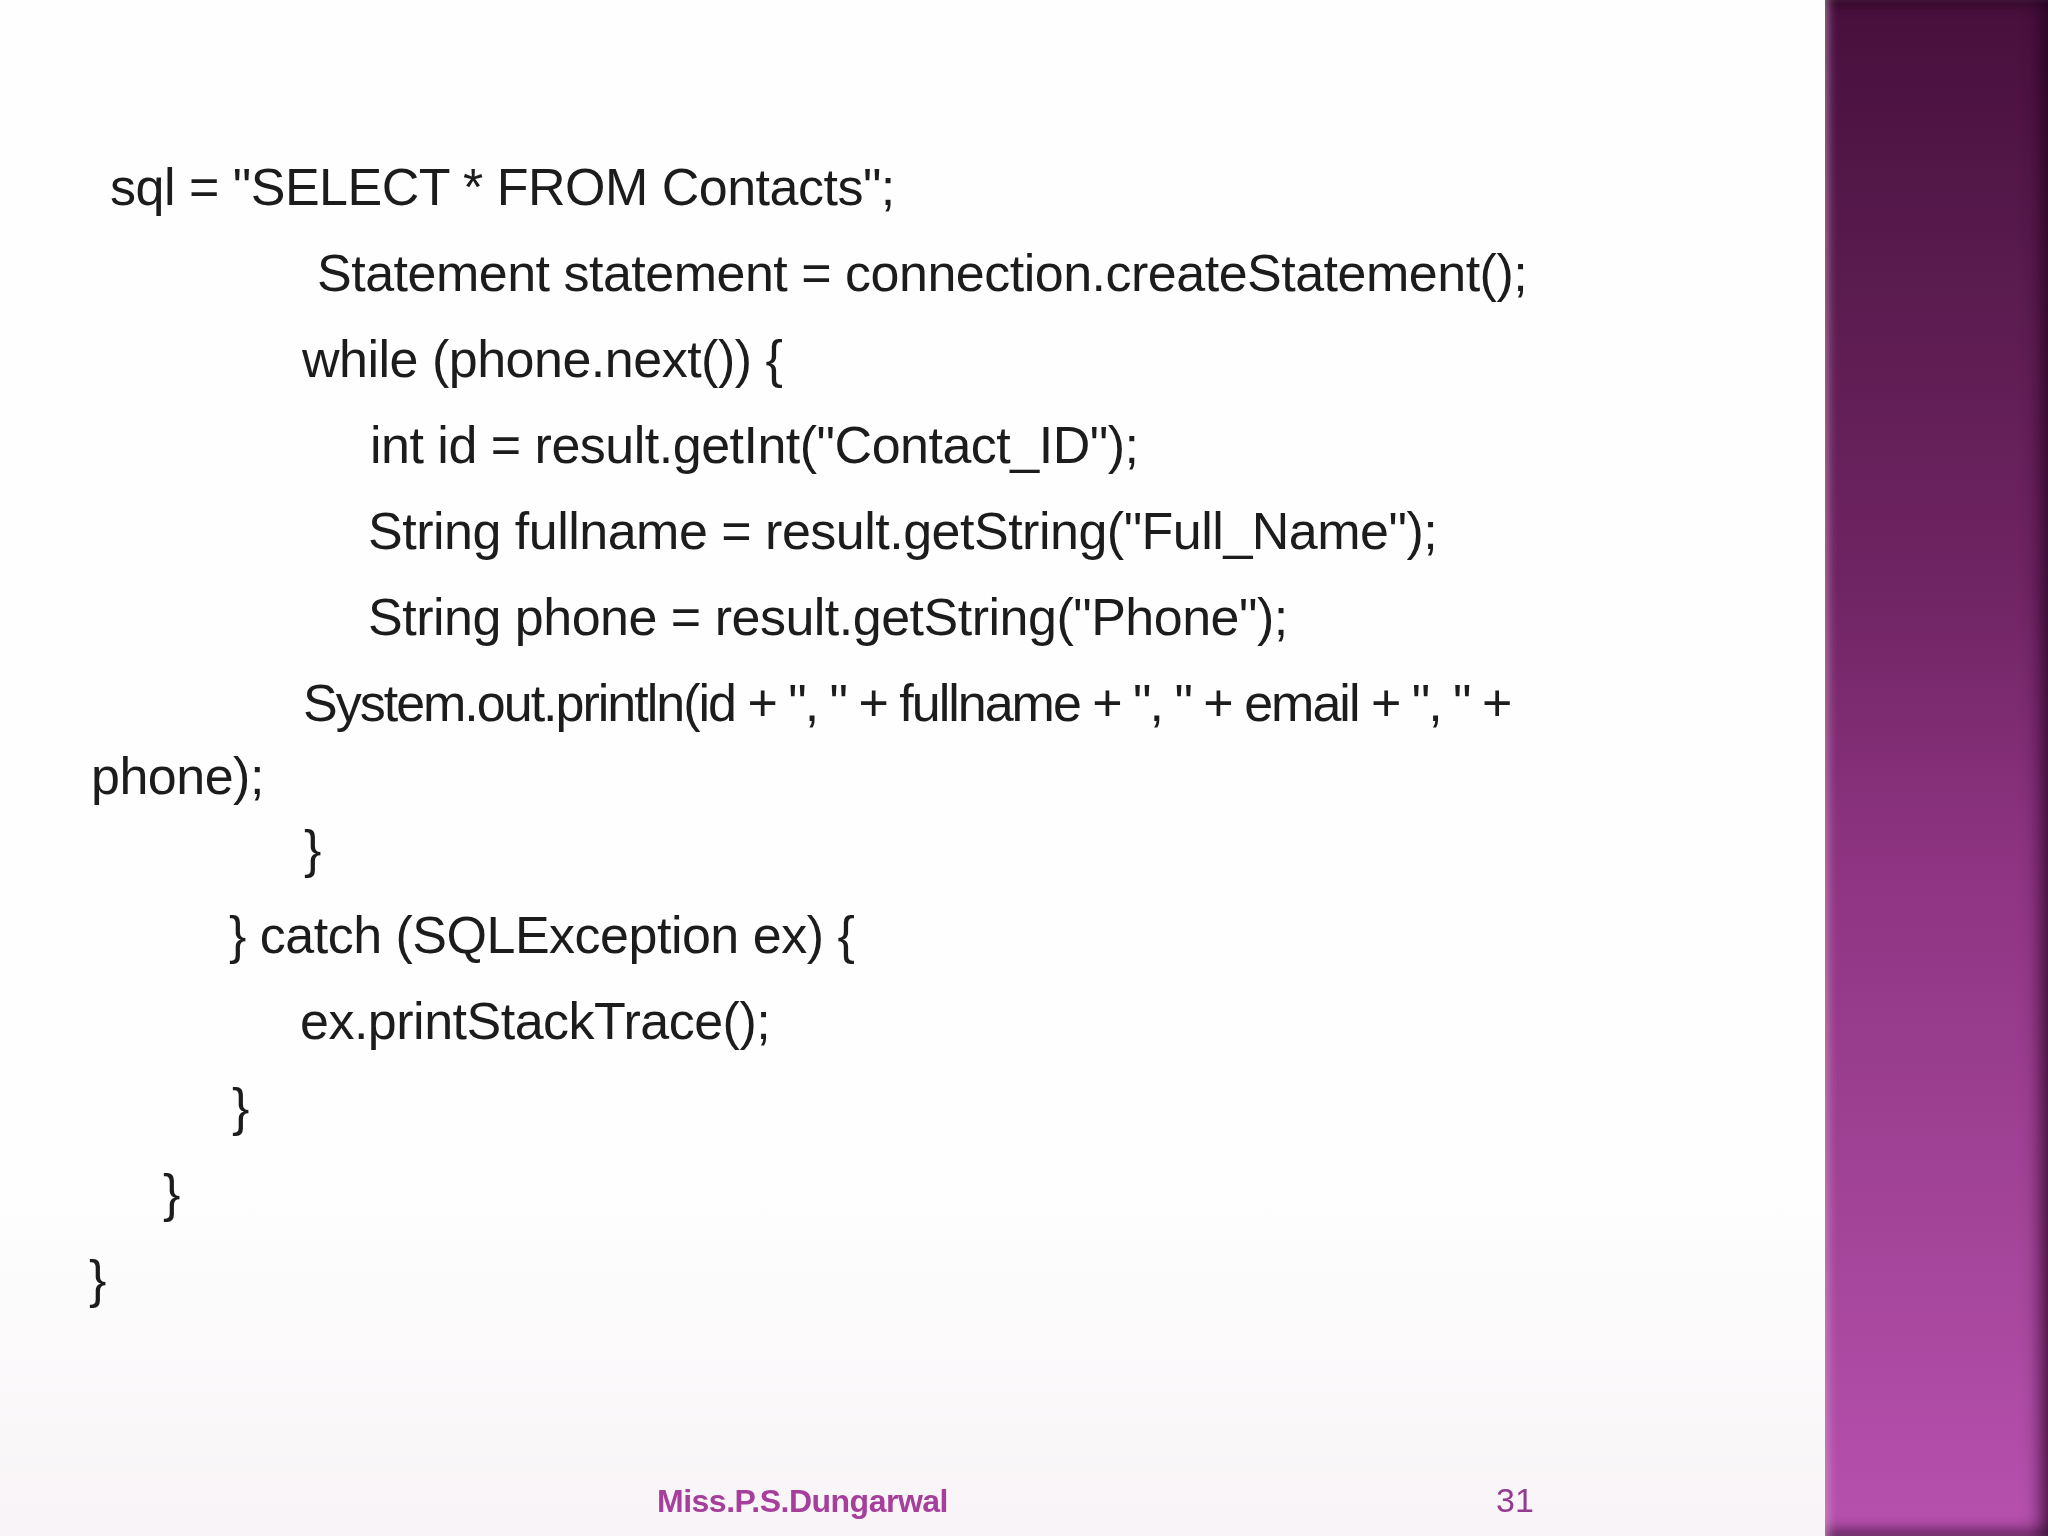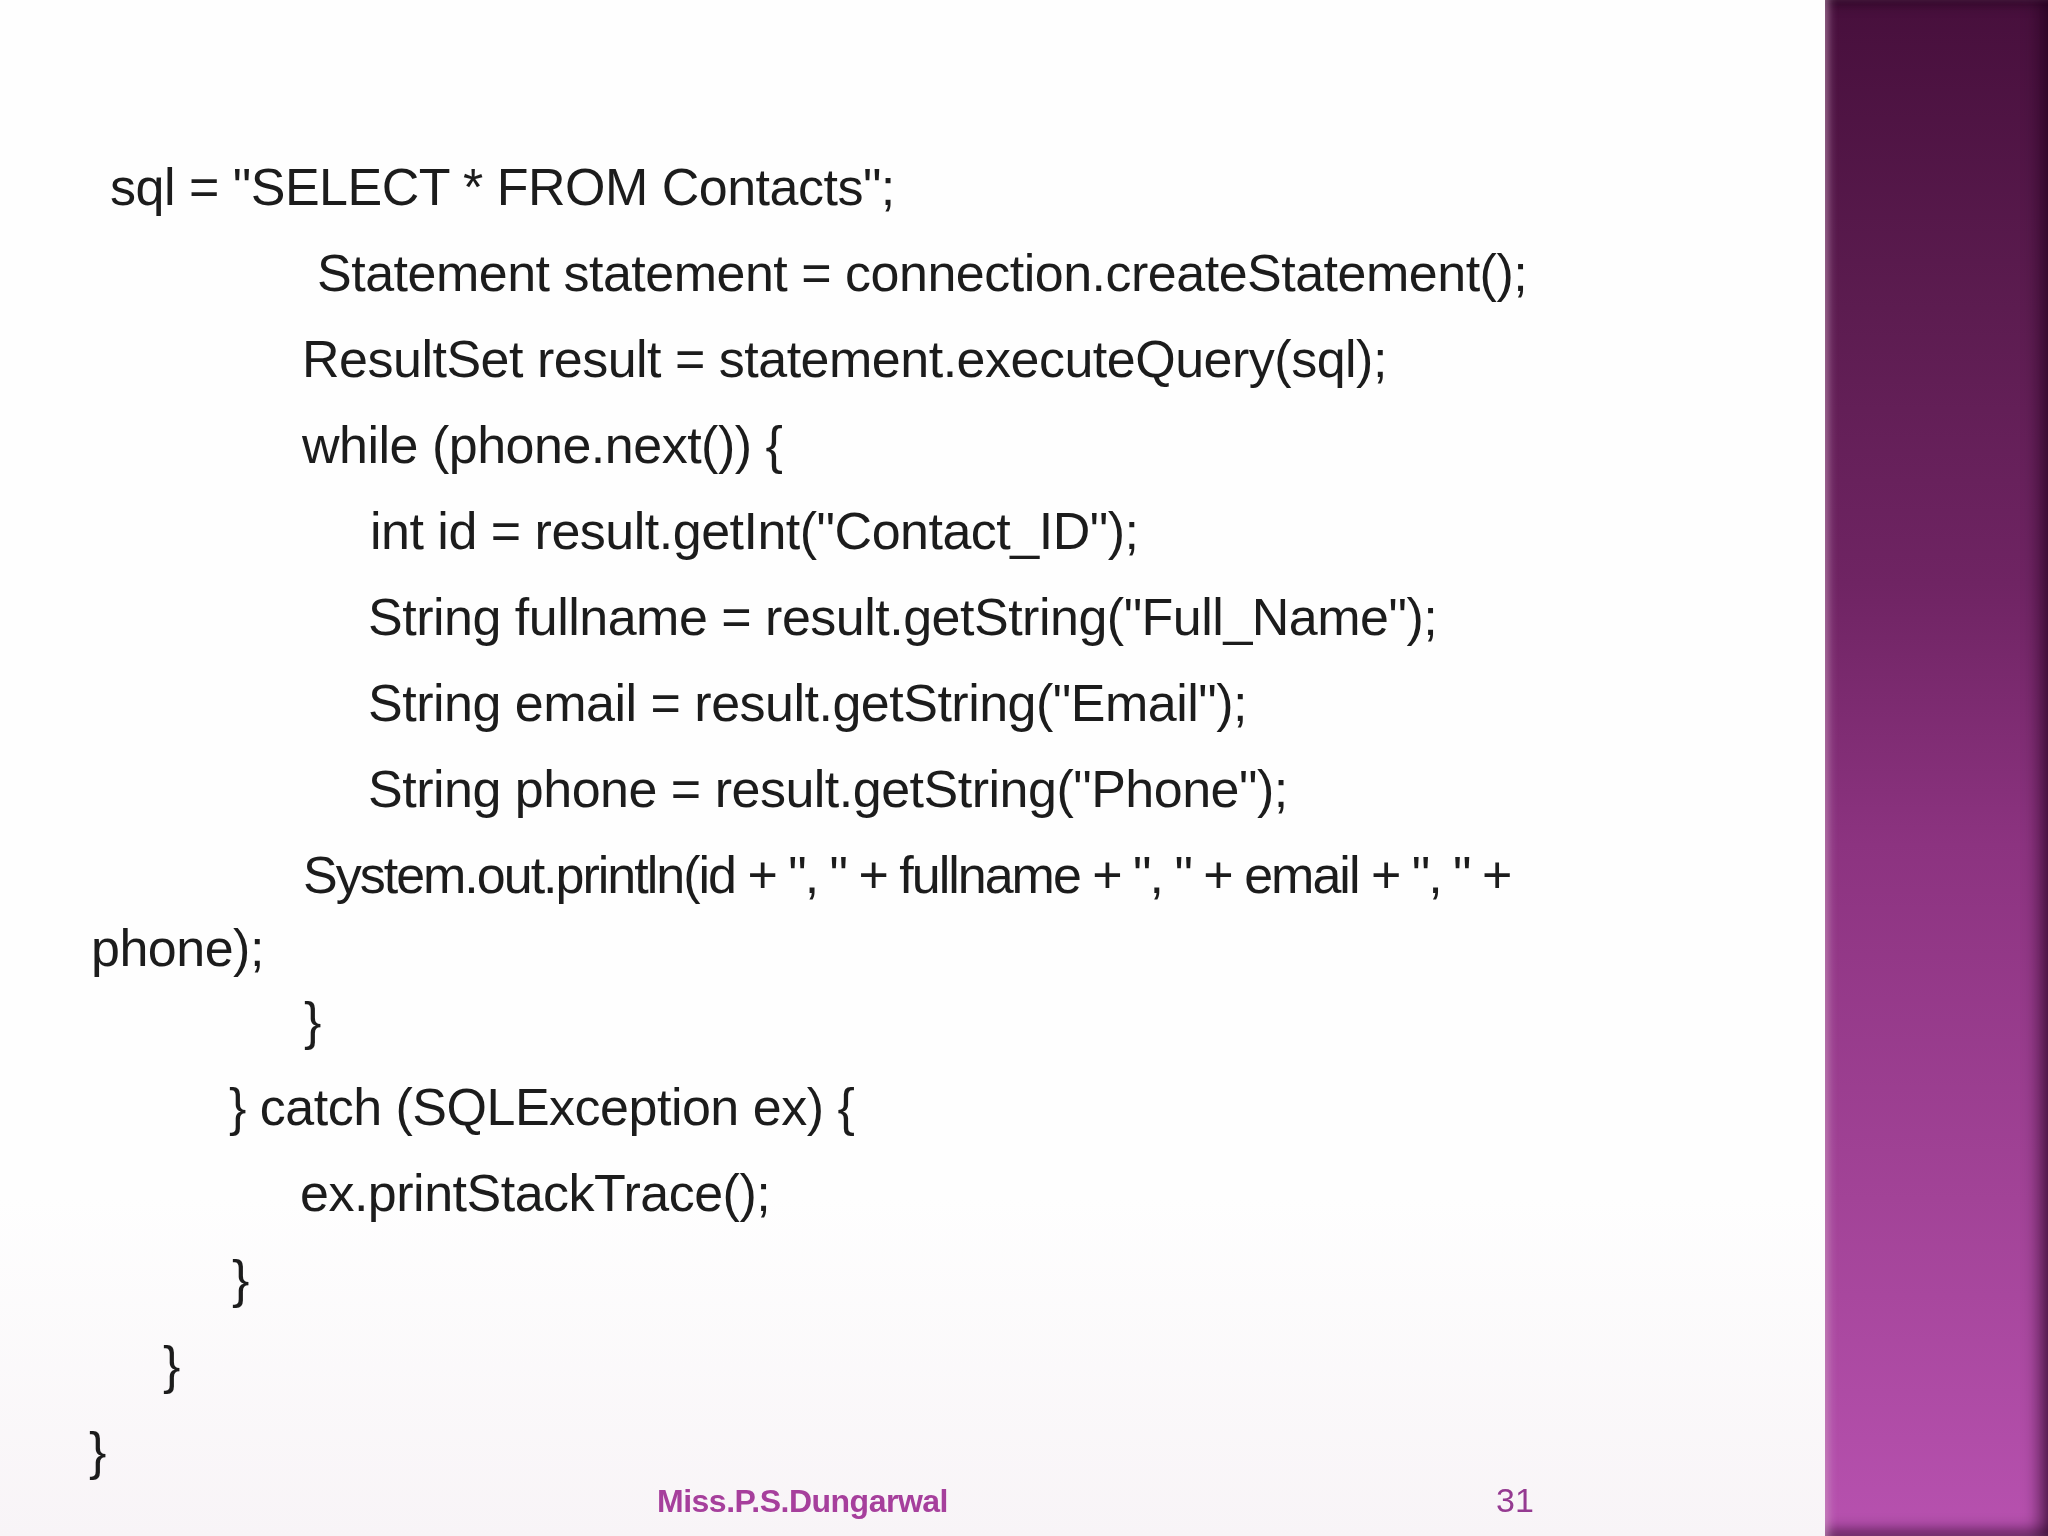--- a/index.html
+++ b/index.html
@@ -78,25 +78,23 @@
   }
 </style>
 </head>
 <body>
 
 <div class="slide">
 
   <div class="code-block">
     <div class="code-line" style="margin-left:110px">sql = "SELECT * FROM Contacts";</div>
     <div class="code-line" style="margin-left:317px">Statement statement = connection.createStatement();</div>
-    <div class="code-line" style="margin-left:302px">ResultSet result = statement.executeQuery(sql);</div>
     <div class="code-line" style="margin-left:302px">while (phone.next()) {</div>
     <div class="code-line" style="margin-left:370px">int id = result.getInt("Contact_ID");</div>
     <div class="code-line" style="margin-left:368px">String fullname = result.getString("Full_Name");</div>
-    <div class="code-line" style="margin-left:368px">String email = result.getString("Email");</div>
     <div class="code-line" style="margin-left:368px">String phone = result.getString("Phone");</div>
     <div class="code-line tight" style="margin-left:303px">System.out.println(id + ", " + fullname + ", " + email + ", " +</div>
     <div class="code-line wrap-cont" style="margin-left:91px">phone);</div>
     <div class="code-line" style="margin-left:304px">}</div>
     <div class="code-line" style="margin-left:229px">} catch (SQLException ex) {</div>
     <div class="code-line" style="margin-left:300px">ex.printStackTrace();</div>
     <div class="code-line" style="margin-left:232px">}</div>
     <div class="code-line" style="margin-left:163px">}</div>
     <div class="code-line" style="margin-left:89px">}</div>
   </div>

